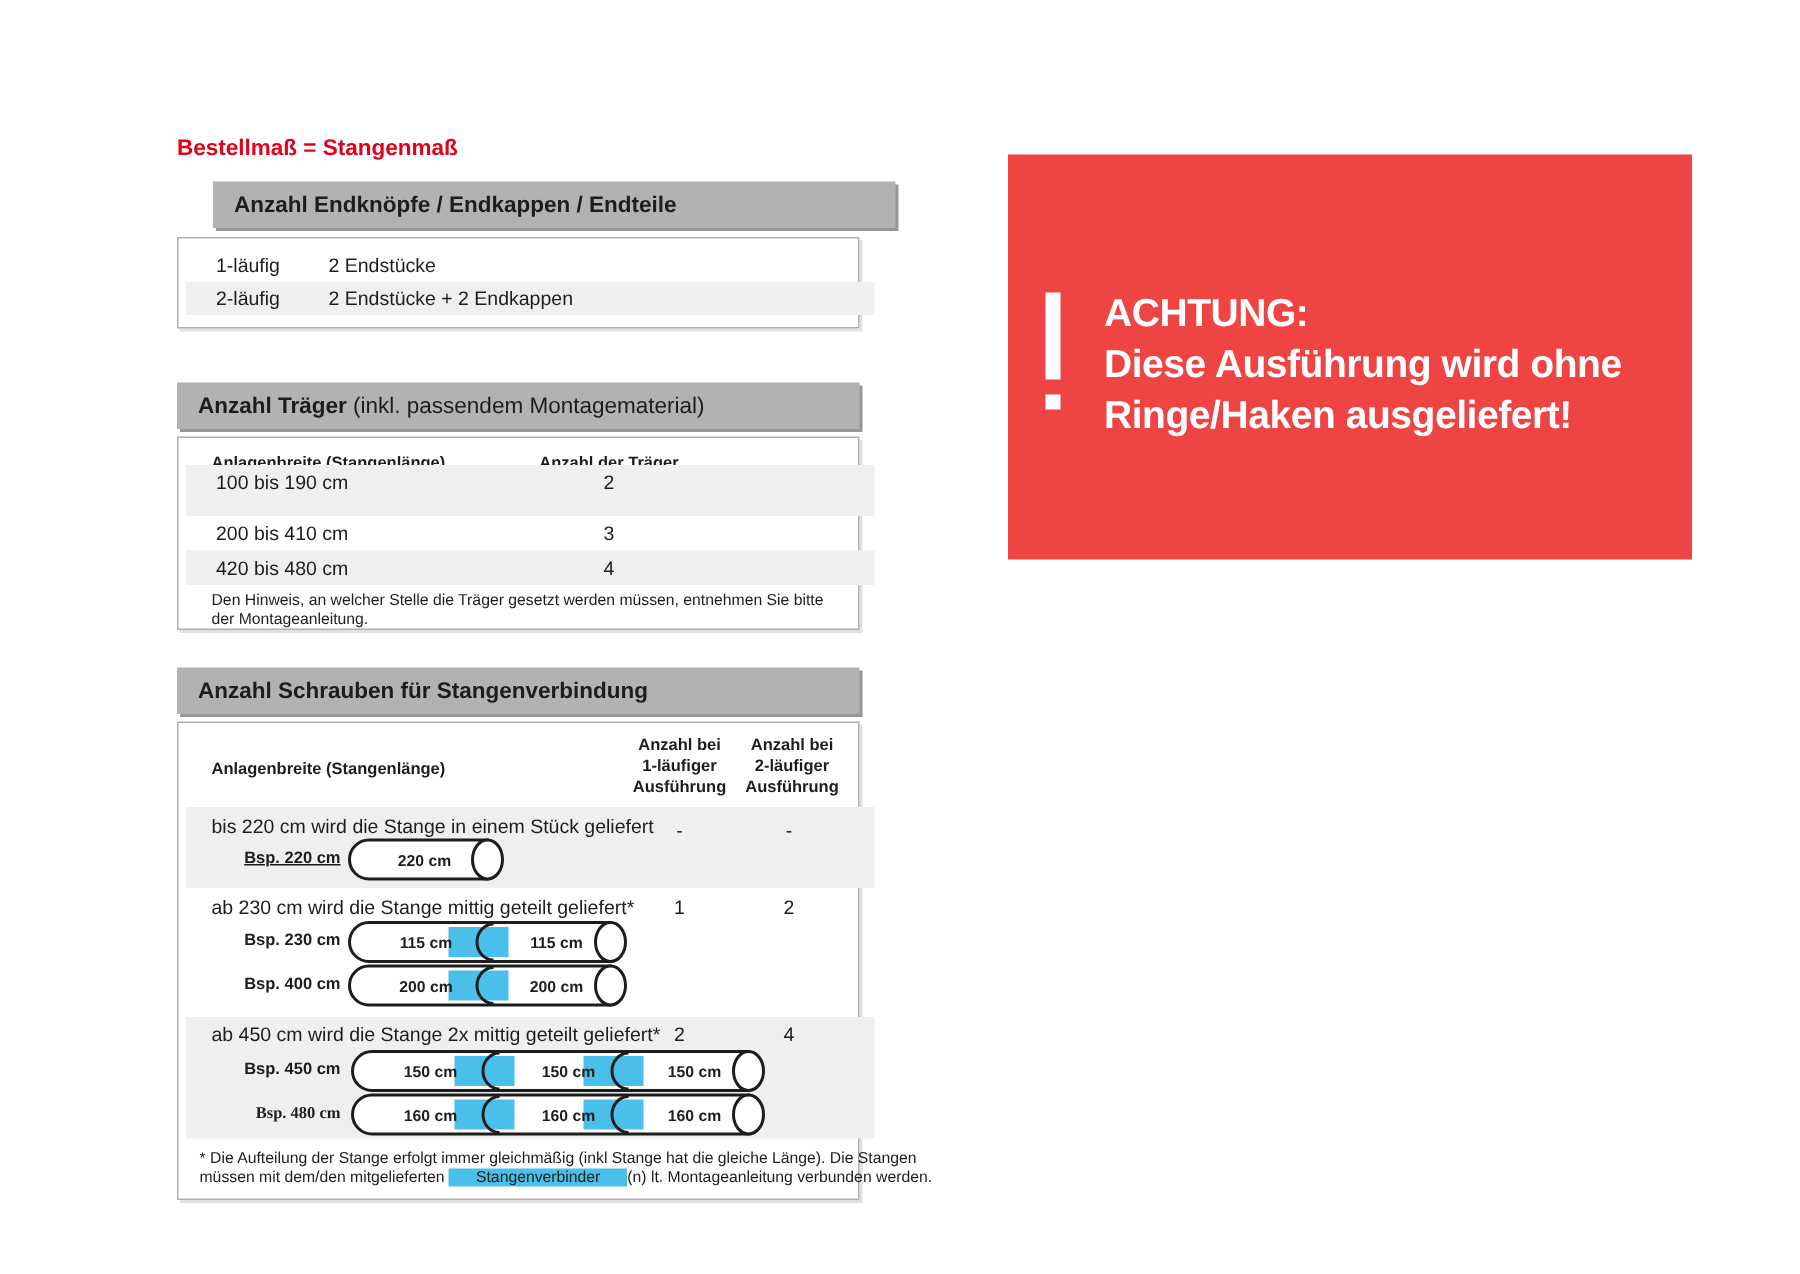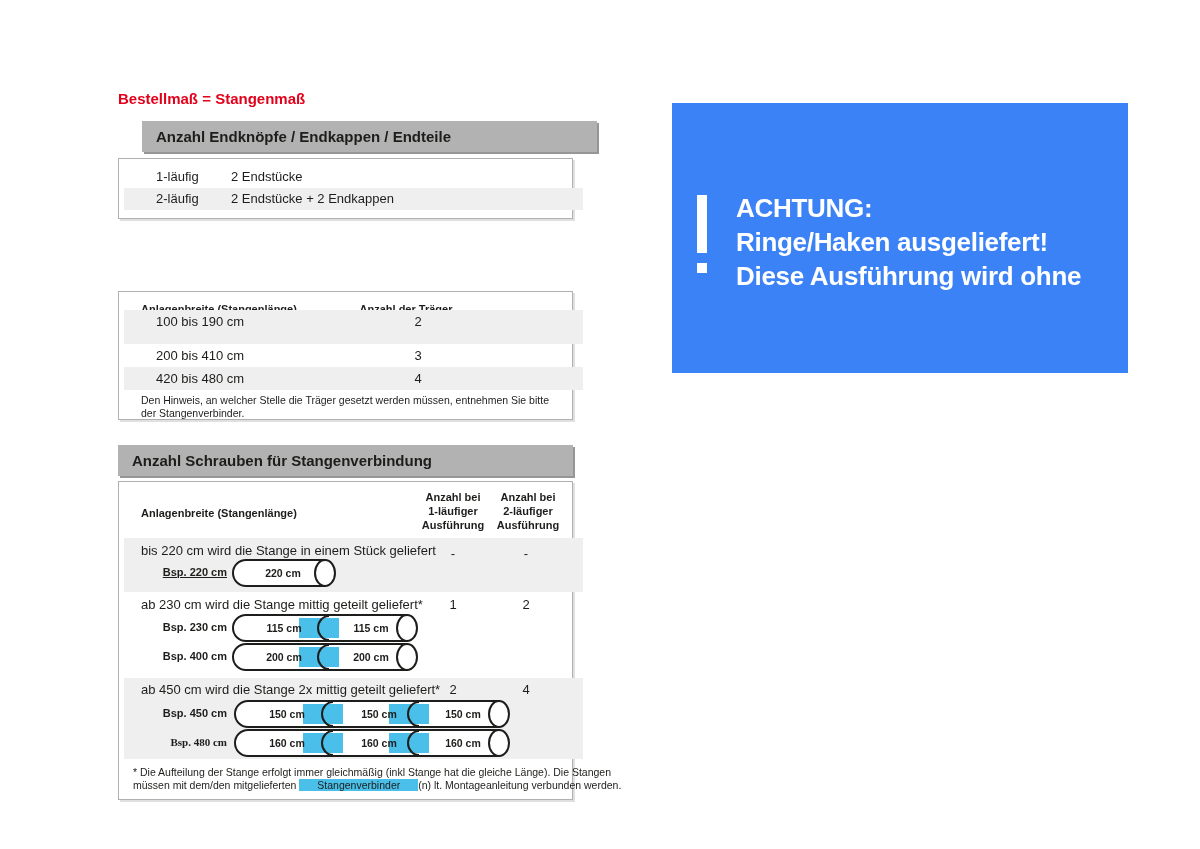--- a/index.html
+++ b/index.html
@@ -12,28 +12,28 @@
   .sec-hdr{width:455px;height:31px;line-height:31px;background:#B2B2B2;
            box-shadow:2px 2px 0 #969696;padding-left:14px;box-sizing:border-box;
            font-size:15px;color:#1D1D1B;white-space:nowrap;}
   .sec-hdr b{font-weight:bold;}
   .sec-hdr .norm{font-weight:normal;}
   .tbl{width:455px;background:#fff;border:1.5px solid #B0B0B0;box-sizing:border-box;
        box-shadow:2px 2px 0 rgba(0,0,0,0.12);}
   .rowband{position:absolute;left:5px;width:443px;}
   .gray{background:#EFEFEF;padding-left:16px;}
   .cell{position:absolute;white-space:nowrap;}
-  .fs13{font-size:13px;margin-left:12px;}
+  .fs13{font-size:13px;}
   .fs11b{font-size:11px;font-weight:bold;}
   .ctr{text-align:center;}
   .note{font-size:10.5px;line-height:12.5px;}
   .grp-text{font-size:13px;white-space:nowrap;}
   .bsp{font-size:11px;font-weight:bold;text-align:right;width:80px;}
   .val{width:100px;text-align:center;font-size:13px;}
-  .notice{left:672px;top:103px;width:456px;height:270px;background:#3b82f6;}
+  .notice{left:672px;top:103px;width:456px;height:270px;background:#ef4444;}
   .notice .bar{position:absolute;left:25px;top:92px;width:10px;height:58px;background:#fff;}
   .notice .dot{position:absolute;left:25px;top:160px;width:10px;height:10px;background:#fff;}
   .notice .txt{position:absolute;left:64px;top:88px;font-size:26px;line-height:34px;
                font-weight:bold;color:#fff;letter-spacing:-0.3px;white-space:nowrap;}
   .footnote{font-size:10.5px;line-height:13px;white-space:nowrap;}
   .hl{background:#4ABFE9;padding:0 18px;}
   .footer{left:868px;top:818px;width:300px;text-align:right;font-size:11px;color:#3C3C3B;margin-top:44px;}
   svg text{font-family:"Liberation Sans",sans-serif;font-size:10.5px;font-weight:bold;fill:#1D1D1B;text-anchor:middle;}
 </style>
 </head>
@@ -50,39 +50,42 @@
     <div class="rowband" style="top:7px;height:22px;">
       <span class="cell fs13" style="left:20px;top:3px;">1-läufig</span>
       <span class="cell fs13" style="left:95px;top:3px;">2 Endstücke</span>
     </div>
     <div class="rowband gray" style="top:29px;height:22px;">
       <span class="cell fs13" style="left:20px;top:3px;">2-läufig</span>
       <span class="cell fs13" style="left:95px;top:3px;">2 Endstücke + 2 Endkappen</span>
     </div>
   </div>
 
+  <div class="abs sec-hdr" style="left:118px;top:255px;">
+    <b>Anzahl Träger</b><span class="norm"> (inkl. passendem Montagematerial)</span>
+  </div>
 
   <div class="abs tbl" style="left:118px;top:291px;height:129px;">
     <span class="cell fs11b" style="left:22px;top:11px;">Anlagenbreite (Stangenlänge)</span>
     <span class="cell fs11b ctr" style="left:227px;top:11px;width:120px;">Anzahl der Träger</span>
     <div class="rowband gray" style="top:18px;height:34px;">
       <span class="cell fs13" style="left:20px;top:4px;">100 bis 190 cm</span>
       <span class="cell fs13 ctr" style="left:222px;top:4px;width:120px;">2</span>
     </div>
     <div class="rowband" style="top:52px;height:23px;">
       <span class="cell fs13" style="left:20px;top:4px;">200 bis 410 cm</span>
       <span class="cell fs13 ctr" style="left:222px;top:4px;width:120px;">3</span>
     </div>
     <div class="rowband gray" style="top:75px;height:23px;">
       <span class="cell fs13" style="left:20px;top:4px;">420 bis 480 cm</span>
       <span class="cell fs13 ctr" style="left:222px;top:4px;width:120px;">4</span>
     </div>
     <div class="cell note" style="left:22px;top:102px;">
       <div>Den Hinweis, an welcher Stelle die Träger gesetzt werden müssen, entnehmen Sie bitte</div>
-      <div>der Stangenverbinder.</div>
+      <div>der Montageanleitung.</div>
     </div>
   </div>
 
   <div class="abs sec-hdr" style="left:118px;top:445px;font-weight:bold;">Anzahl Schrauben für Stangenverbindung</div>
 
   <div class="abs tbl" style="left:118px;top:481px;height:319px;">
     <span class="cell fs11b" style="left:22px;top:25px;">Anlagenbreite (Stangenlänge)</span>
     <div class="cell fs11b ctr" style="left:284px;top:8px;width:100px;line-height:14px;">
       <div>Anzahl bei</div>
       <div>1-läufiger</div>
@@ -160,20 +163,20 @@
       <div>* Die Aufteilung der Stange erfolgt immer gleichmäßig (inkl Stange hat die gleiche Länge). Die Stangen</div>
       <div><span>müssen mit dem/den mitgelieferten </span><span class="hl">Stangenverbinder</span><span>(n) lt. Montageanleitung verbunden werden.</span></div>
     </div>
   </div>
 
   <div class="abs notice">
     <div class="bar"></div>
     <div class="dot"></div>
     <div class="txt">
       <div>ACHTUNG:</div>
+      <div>Diese Ausführung wird ohne</div>
       <div>Ringe/Haken ausgeliefert!</div>
-      <div>Diese Ausführung wird ohne</div>
     </div>
   </div>
 
   <div class="abs footer">Molis, Pandri, Pila VR, ohne Ringe, 05/2024</div>
 
 </div>
 
 </body></html>

